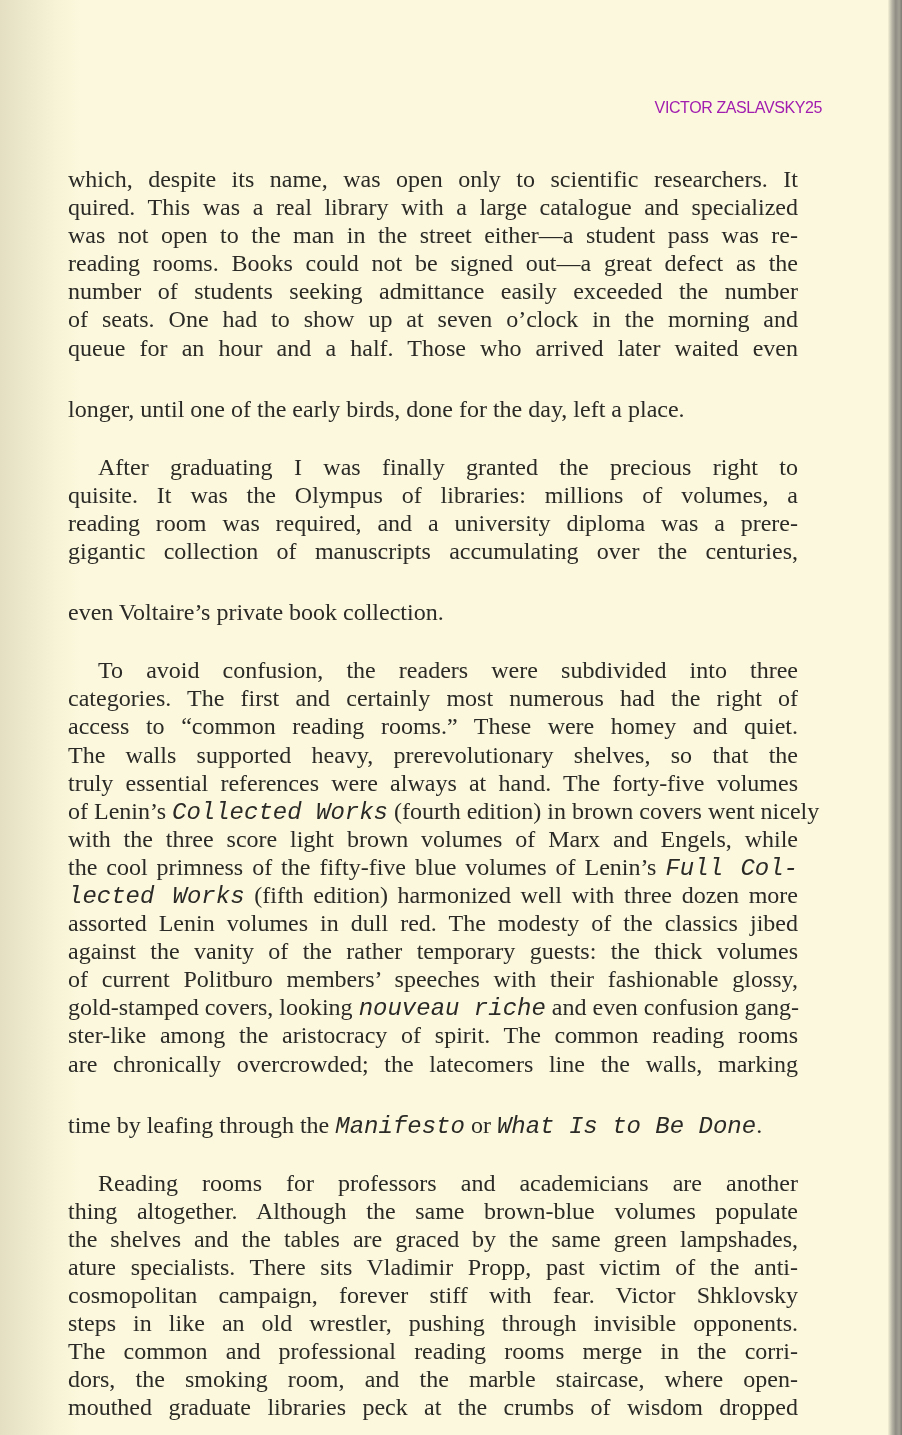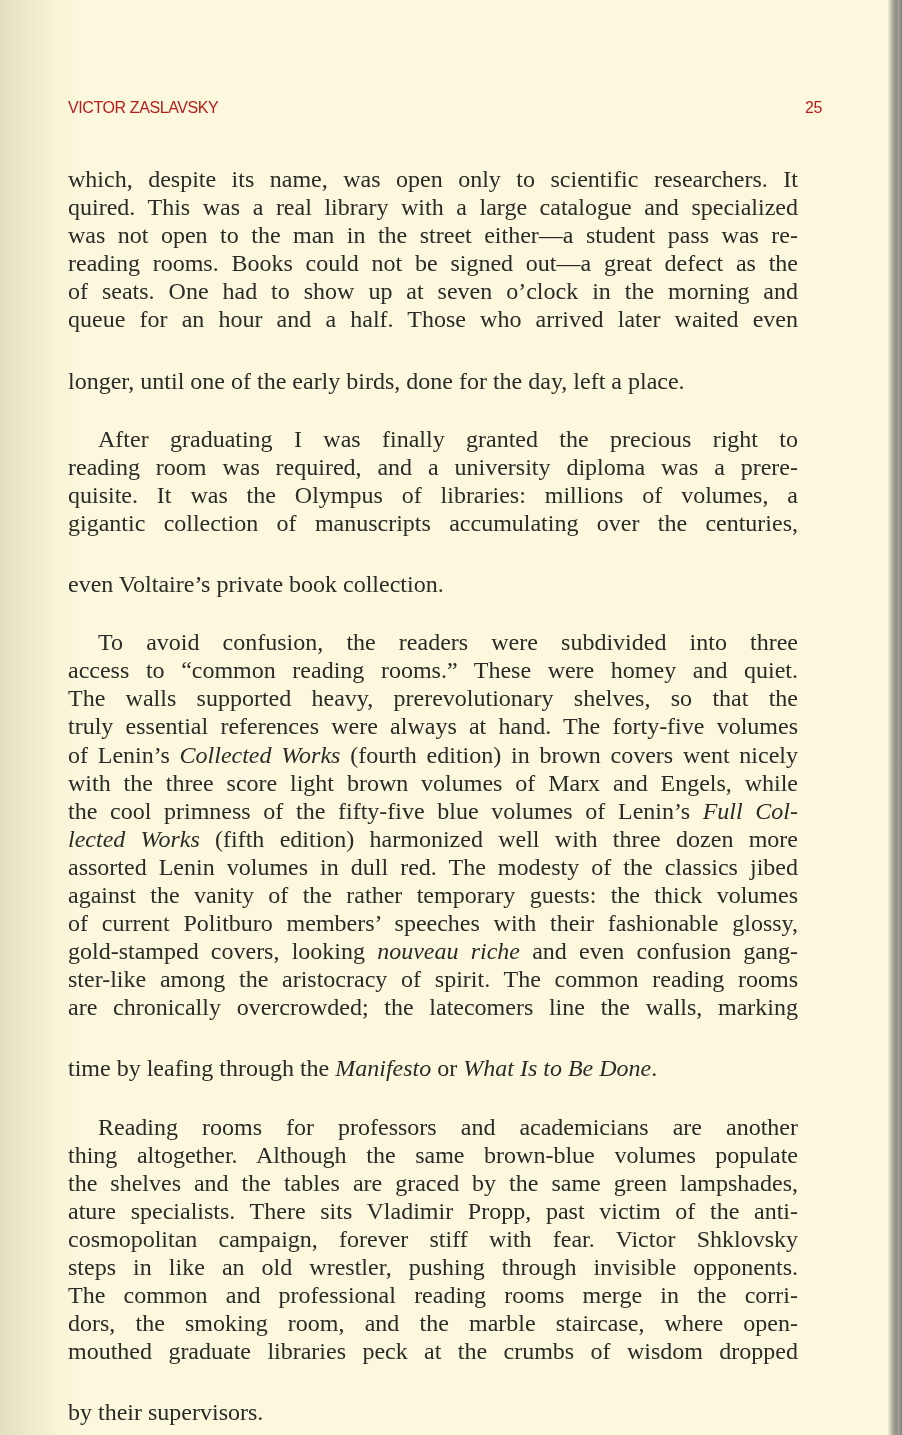--- a/index.html
+++ b/index.html
@@ -13,59 +13,61 @@
   .gutter {
     position: absolute; left: 0; top: 0; bottom: 0; width: 80px;
     background: linear-gradient(to right, #e4dfc3 0%, #ece8cb 30%, #f6f3d6 70%, rgba(251,248,221,0) 100%);
   }
   .edge {
     position: absolute; right: 0; top: 0; bottom: 0; width: 14px;
     background: linear-gradient(to right, #f4f1d6 0%, #b5b2a4 30%, #8f8d84 55%, #a3a196 80%, #7c7a72 100%);
   }
   .header {
     position: absolute; left: 68px; right: 80px; top: 99px;
-    display: flex; justify-content: space-between; align-items: baseline;
+    display: flex; justify-content: flex-end; align-items: baseline;
     font-family: "Liberation Sans", "DejaVu Sans", sans-serif;
-    font-size: 16px; letter-spacing: -0.4px; color: #b91c1c;
+    font-size: 16px; letter-spacing: -0.4px; color: #a21caf;
   }
   .text {
     position: absolute; left: 68px; top: 165px; width: 730px;
     font-size: 24px; line-height: 28.1px;
     text-align: justify;
   }
   .line { display: block; text-align: justify; text-align-last: justify; white-space: nowrap; height: 28.1px; }
   .line.last { text-align-last: left; margin-top: 33px; }
   .line.indent { padding-left: 30px; margin-top: 30px; }
-  em { font-style: italic; }
+  em { font-style: italic; font-family: Liberation Mono, monospace; }
 </style>
 </head>
 <body>
 
 <div class="gutter"></div>
 <div class="edge"></div>
 
 <div class="header">
   <span>VICTOR ZASLAVSKY</span>
   <span>25</span>
 </div>
 
 <div class="text" id="body-text">
     <div class="line">which, despite its name, was open only to scientific researchers. It</div>
     <div class="line">quired. This was a real library with a large catalogue and specialized</div>
     <div class="line">was not open to the man in the street either—a student pass was re-</div>
     <div class="line">reading rooms. Books could not be signed out—a great defect as the</div>
+    <div class="line">number of students seeking admittance easily exceeded the number</div>
     <div class="line">of seats. One had to show up at seven o’clock in the morning and</div>
     <div class="line">queue for an hour and a half. Those who arrived later waited even</div>
     <div class="line last">longer, until one of the early birds, done for the day, left a place.</div>
     <div class="line indent">After graduating I was finally granted the precious right to</div>
+    <div class="line">quisite. It was the Olympus of libraries: millions of volumes, a</div>
     <div class="line">reading room was required, and a university diploma was a prere-</div>
-    <div class="line">quisite. It was the Olympus of libraries: millions of volumes, a</div>
     <div class="line">gigantic collection of manuscripts accumulating over the centuries,</div>
     <div class="line last">even Voltaire’s private book collection.</div>
     <div class="line indent">To avoid confusion, the readers were subdivided into three</div>
+    <div class="line">categories. The first and certainly most numerous had the right of</div>
     <div class="line">access to “common reading rooms.” These were homey and quiet.</div>
     <div class="line">The walls supported heavy, prerevolutionary shelves, so that the</div>
     <div class="line">truly essential references were always at hand. The forty-five volumes</div>
     <div class="line"><span>of Lenin’s </span><em>Collected Works</em><span> (fourth edition) in brown covers went nicely</span></div>
     <div class="line">with the three score light brown volumes of Marx and Engels, while</div>
     <div class="line" style="word-spacing: 0.00142045px;"><span>the cool primness of the fifty-five blue volumes of Lenin’s </span><em>Full Col-</em></div>
     <div class="line"><em>lected Works</em><span> (fifth edition) harmonized well with three dozen more</span></div>
     <div class="line">assorted Lenin volumes in dull red. The modesty of the classics jibed</div>
     <div class="line">against the vanity of the rather temporary guests: the thick volumes</div>
     <div class="line">of current Politburo members’ speeches with their fashionable glossy,</div>

